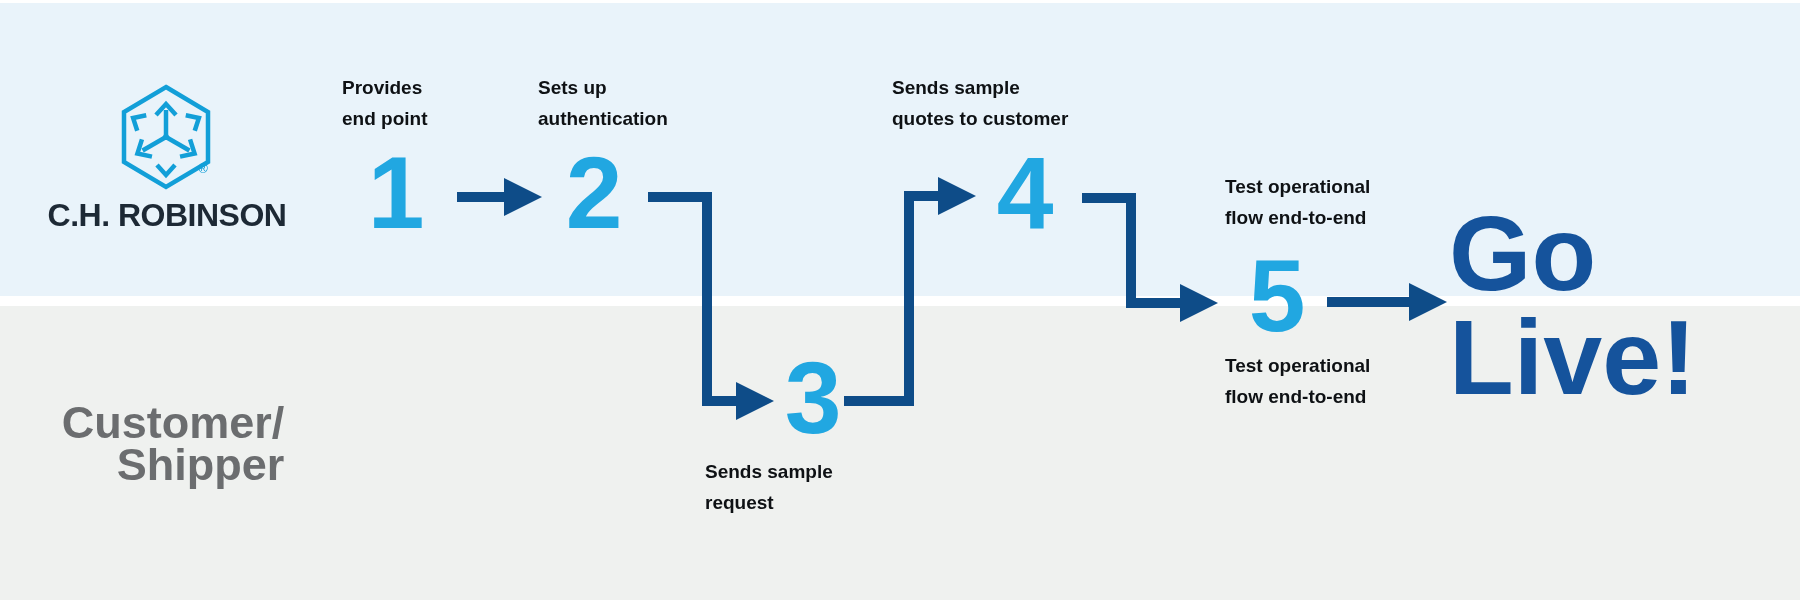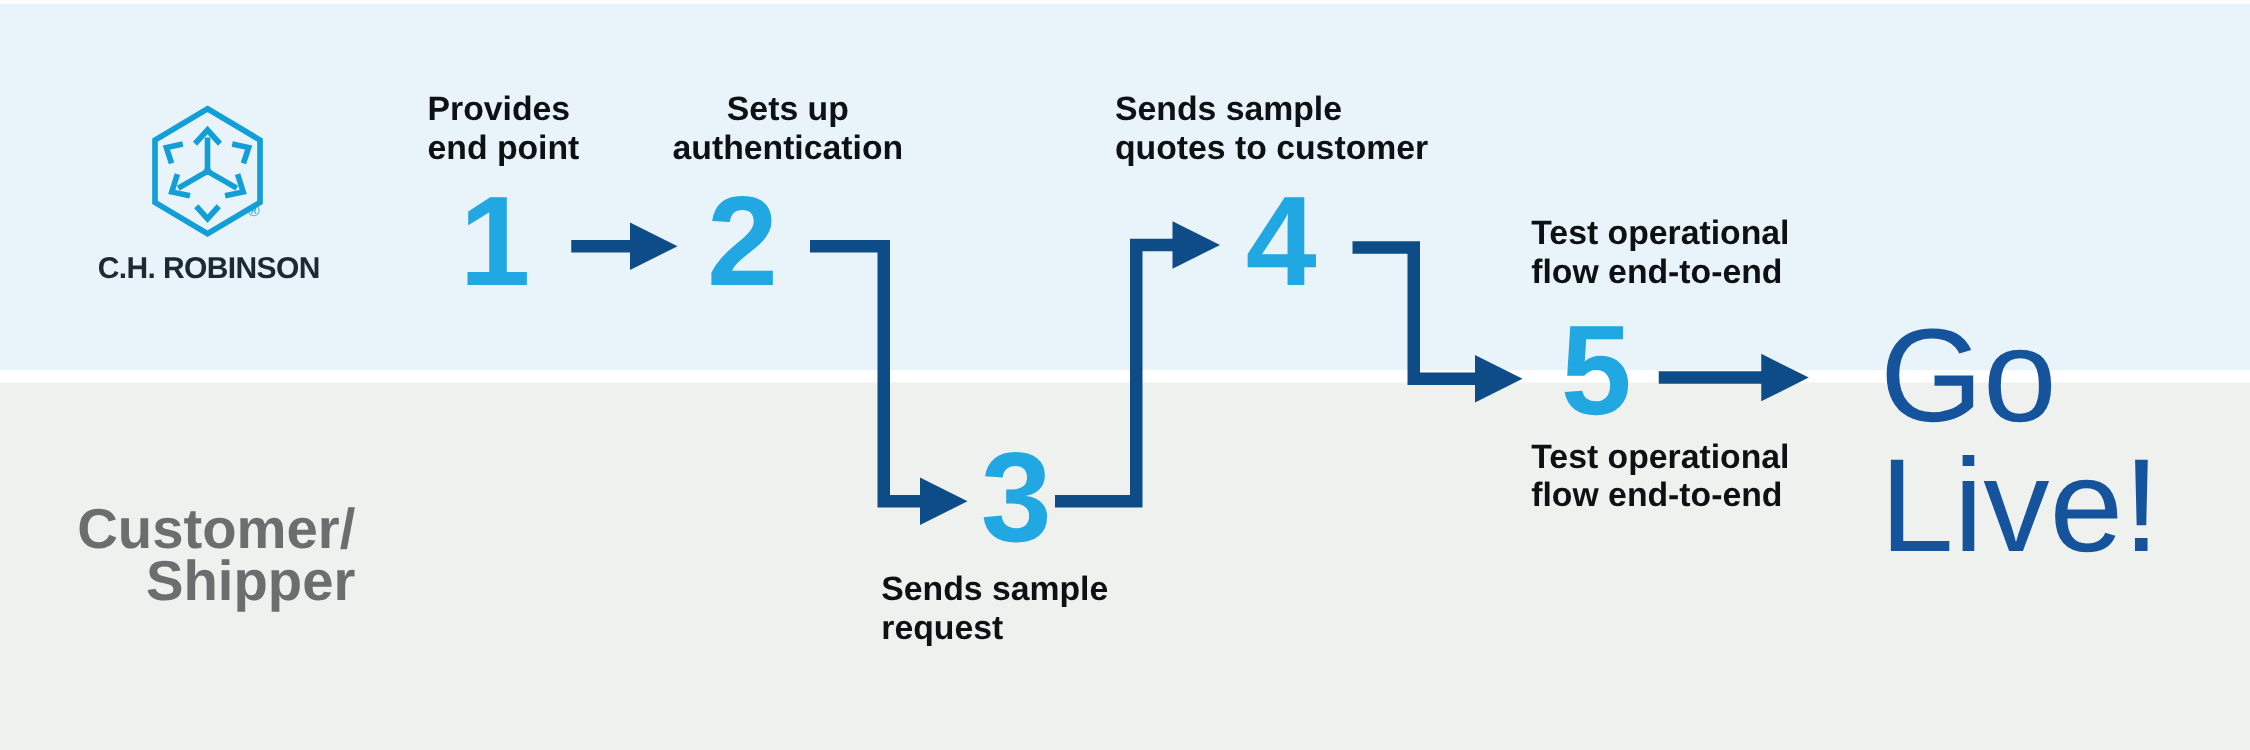--- a/index.html
+++ b/index.html
@@ -19,55 +19,55 @@
   .band-top    { top: 3px;   height: 293px; background: var(--band-top, #e9f3fa); }
   .band-bottom { top: 306px; height: 294px; background: var(--band-bottom, #eff1ef); }
 
   
   .logo { position: absolute; left: 122px; top: 85px; width: 88px; height: 104px; overflow: visible; }
   .logo .hex     { fill: none; stroke: var(--logo-blue, #129fd8); stroke-width: 4.5; }
   .logo .stroke  { fill: none; stroke: var(--logo-blue, #129fd8); stroke-width: 4.5; stroke-linejoin: miter; stroke-linecap: butt; }
   .logo .reg     { fill: var(--logo-blue, #129fd8); font-size: 13px; font-family: "Liberation Sans", sans-serif; text-anchor: middle; }
   .wordmark {
     position: absolute; left: 167px; top: 200px; transform: translateX(-50%);
-    font-size: 24px; line-height: 30px; font-weight: bold; letter-spacing: -0.5px;
+    font-size: 32px; line-height: 30px; font-weight: bold; letter-spacing: -0.5px;
     color: var(--wordmark-ink, #1d2935); white-space: nowrap;
   }
 
   
   .arrows { position: absolute; left: 0; top: 0; width: 1800px; height: 600px; }
   .arrows line, .arrows polyline { stroke: var(--navy, #0e4c88); stroke-width: 10; fill: none; stroke-linejoin: miter; stroke-linecap: butt; }
   .arrows polygon { fill: var(--navy, #0e4c88); }
 
   
   .slabel {
-    position: absolute; font-size: 27px; line-height: 31px; font-weight: bold;
+    position: absolute; font-size: 19px; line-height: 31px; font-weight: bold;
     color: var(--label-ink, #0e1114); white-space: pre-line;
   }
   .digit {
     position: absolute; transform: translateX(-50%);
     font-size: 102px; line-height: 1; font-weight: bold;
     color: var(--cyan, #21a7e1);
   }
   #l1 { left: 342px;  top: 72px;  }
-  #l2 { left: 538px;  top: 72px; text-align: center;  }
+  #l2 { left: 538px;  top: 72px;  }
   #l3 { left: 705px;  top: 456px; }
   #l4 { left: 892px;  top: 72px;  }
   #l5a{ left: 1225px; top: 171px; }
   #l5b{ left: 1225px; top: 350px; }
   #d1 { left: 396px;  top: 142px; }
   #d2 { left: 594px;  top: 142px; }
   #d3 { left: 813px;  top: 347px; }
   #d4 { left: 1025px; top: 142px; }
   #d5 { left: 1277px; top: 245px; }
 
   .golive {
-    position: absolute; left: 1504px; top: 201px;
-    font-size: 106px; line-height: 104px; font-weight: normal;
-    color: var(--golive-blue, #15539c); white-space: pre-line; margin-top: 48px;
+    position: absolute; left: 1449px; top: 201px;
+    font-size: 106px; line-height: 104px; font-weight: bold;
+    color: var(--golive-blue, #15539c); white-space: pre-line;
   }
   .lane-label {
     position: absolute; left: 173px; top: 402px; transform: translateX(-50%);
     font-size: 45px; line-height: 42px; font-weight: bold; text-align: right;
     color: var(--lane-gray, #6b6d6f); white-space: pre-line;
   }
 </style>
 </head>
 <body>
 

